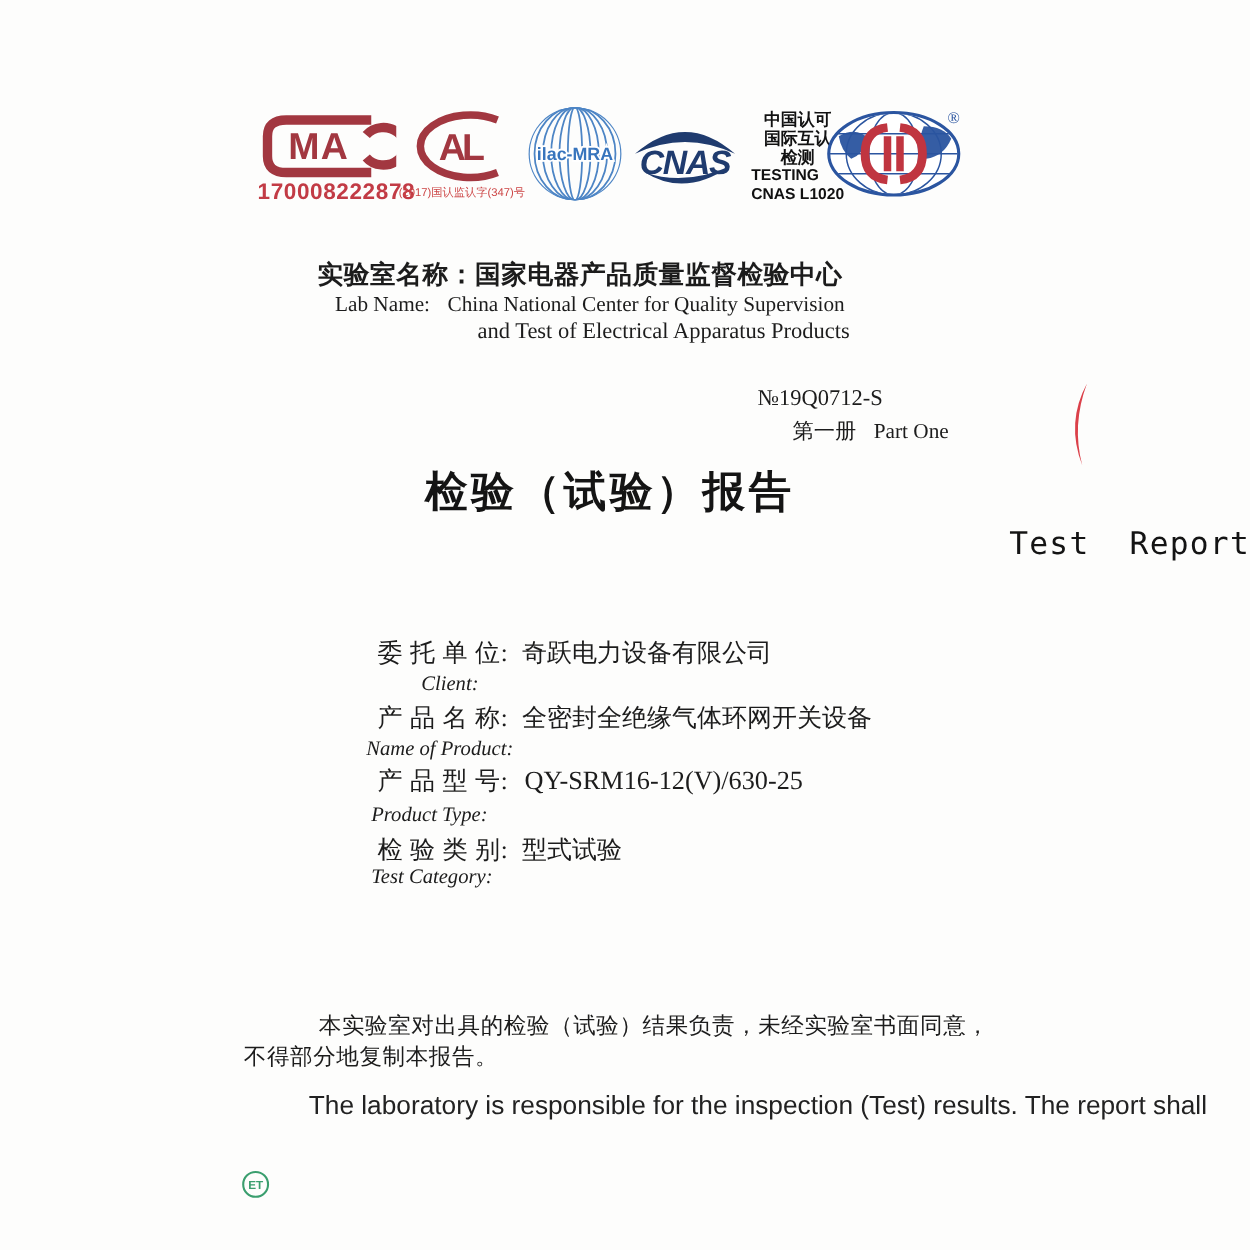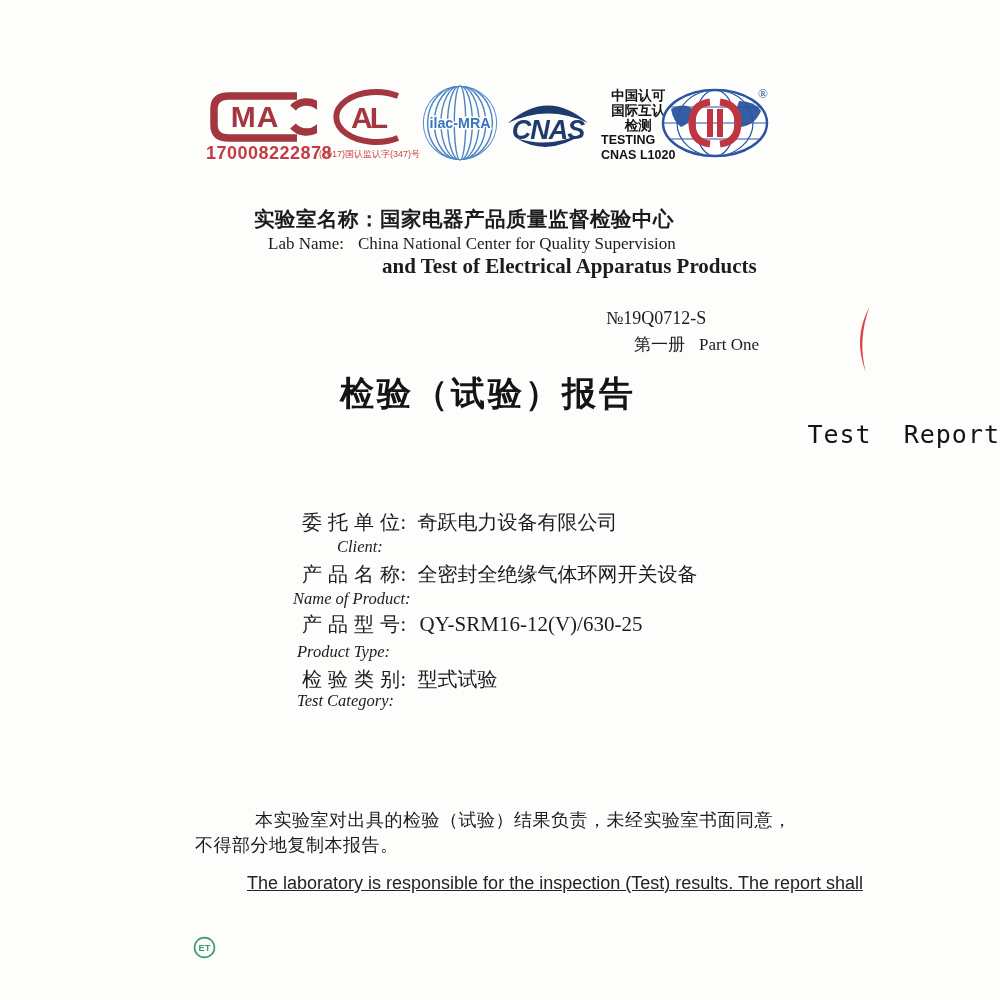--- a/index.html
+++ b/index.html
@@ -20,21 +20,21 @@
     font-family:"Liberation Sans",sans-serif;white-space:nowrap;}
   .accr-block{left:601px;top:88px;line-height:15px;color:#111;}
   .accr-cn{font-family:"Liberation Sans",sans-serif;font-weight:bold;font-size:13.5px;text-align:center;}
   .accr-en{font-family:"Liberation Sans",sans-serif;font-weight:bold;font-size:12.5px;}
   .registered{left:758px;top:86px;font-size:13px;color:#2b55a0;font-family:"Liberation Serif",serif;}
 
   
   .lab-cn{left:254px;top:205px;font-size:20.5px;letter-spacing:0.5px;}
   .lab-en1{left:268px;top:234px;font-size:17px;}
   .lab-en1 .val{margin-left:14px;}
-  .lab-en2{left:382px;top:254px;font-size:21px;font-weight:bold;}
+  .lab-en2{left:382px;top:254px;font-size:18px;}
 
   
   .repno{left:606px;top:308px;font-size:18px;}
   .repno .num{}
   .reppart{left:634px;top:333px;font-size:17px;}
   .reppart .en{margin-left:14px;}
 
   
   .title-cn{left:0;top:371px;width:976px;text-align:center;font-size:34px;
     font-family:"Liberation Sans",sans-serif;font-weight:bold;letter-spacing:3px;color:#141414;}
@@ -43,21 +43,21 @@
 
   
   .frow{font-size:20px;white-space:nowrap;}
   .frow .lbl{letter-spacing:0.5px;}
   .frow .val{margin-left:11px;}
   .frow .val-serif{margin-left:13px;font-size:21px;}
   .fen{font-size:16.5px;font-style:italic;}
 
   
   .disc-cn{font-size:18px;letter-spacing:0.5px;}
-  .disc-en{font-family:"Liberation Sans",sans-serif;font-size:18px;color:#222;text-decoration:underline;}
+  .disc-en{font-family:"Liberation Sans",sans-serif;font-size:21px;color:#222;}
 </style>
 </head>
 <body>
 
 <div id="sheet">
 
   <svg class="abs" style="left:207px;top:87px" width="110" height="60" viewBox="0 0 110 60">
     <path d="M90 9 H22 Q7 9 7 22 V38 Q7 51 22 51 H90" fill="none" stroke="#a23740" stroke-width="7.5"></path>
     <path d="M86 21 A17 15 0 1 1 86 39" fill="none" stroke="#a23740" stroke-width="7.5"></path>
     <text x="48" y="40" text-anchor="middle" font-family="Liberation Sans,sans-serif" font-size="30" font-weight="bold" fill="#a23740" letter-spacing="1">MA</text>

